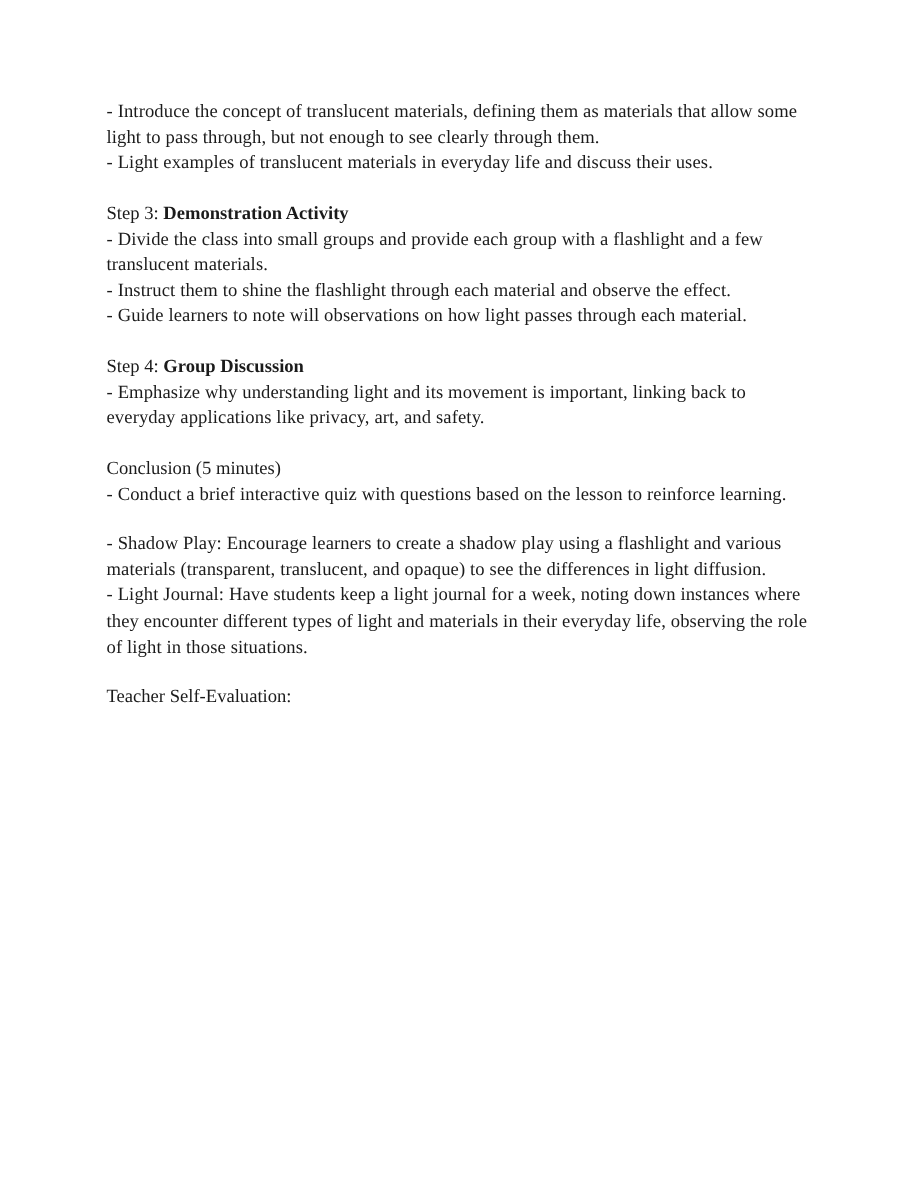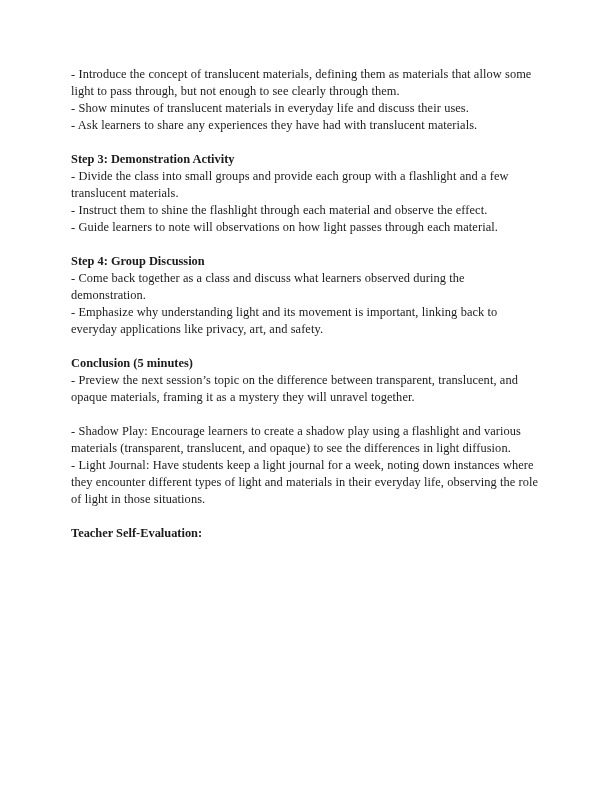--- a/index.html
+++ b/index.html
@@ -42,51 +42,49 @@
   }
   .heading {
     font-weight: bold;
     font-size: 12.4px;
     line-height: 17.1px;
   }
   .heading .rest {
     font-weight: bold;
   }
   .heading .lbl {
-    font-weight: bold;
+    font-weight: normal;
   }
 </style>
 </head>
 <body>
 
 <div class="page">
   <div class="content">
 
     <div class="block">
       <div class="line">- Introduce the concept of translucent materials, defining them as materials that allow some light to pass through, but not enough to see clearly through them.</div>
-      <div class="line">- Show minutes of translucent materials in everyday life and discuss their uses.</div>
-      <div class="line">- Ask learners to share any experiences they have had with translucent materials.</div>
+      <div class="line">- Light examples of translucent materials in everyday life and discuss their uses.</div>
     </div>
 
     <div class="block">
       <div class="heading"><span class="lbl">Step 3:</span><span class="rest"> Demonstration Activity</span></div>
       <div class="line">- Divide the class into small groups and provide each group with a flashlight and a few translucent materials.</div>
       <div class="line">- Instruct them to shine the flashlight through each material and observe the effect.</div>
       <div class="line">- Guide learners to note will observations on how light passes through each material.</div>
     </div>
 
     <div class="block">
       <div class="heading"><span class="lbl">Step 4:</span><span class="rest"> Group Discussion</span></div>
-      <div class="line">- Come back together as a class and discuss what learners observed during the demonstration.</div>
       <div class="line">- Emphasize why understanding light and its movement is important, linking back to everyday applications like privacy, art, and safety.</div>
     </div>
 
     <div class="block">
       <div class="heading"><span class="lbl">Conclusion (5 minutes)</span><span class="rest"></span></div>
-      <div class="line">- Preview the next session’s topic on the difference between transparent, translucent, and opaque materials, framing it as a mystery they will unravel together.</div>
+      <div class="line">- Conduct a brief interactive quiz with questions based on the lesson to reinforce learning.</div>
     </div>
 
     <div class="block">
       <div class="line">- Shadow Play: Encourage learners to create a shadow play using a flashlight and various materials (transparent, translucent, and opaque) to see the differences in light diffusion.</div>
       <div class="line">- Light Journal: Have students keep a light journal for a week, noting down instances where they encounter different types of light and materials in their everyday life, observing the role of light in those situations.</div>
     </div>
 
     <div class="block">
       <div class="heading"><span class="lbl">Teacher Self-Evaluation:</span><span class="rest"></span></div>
     </div>

